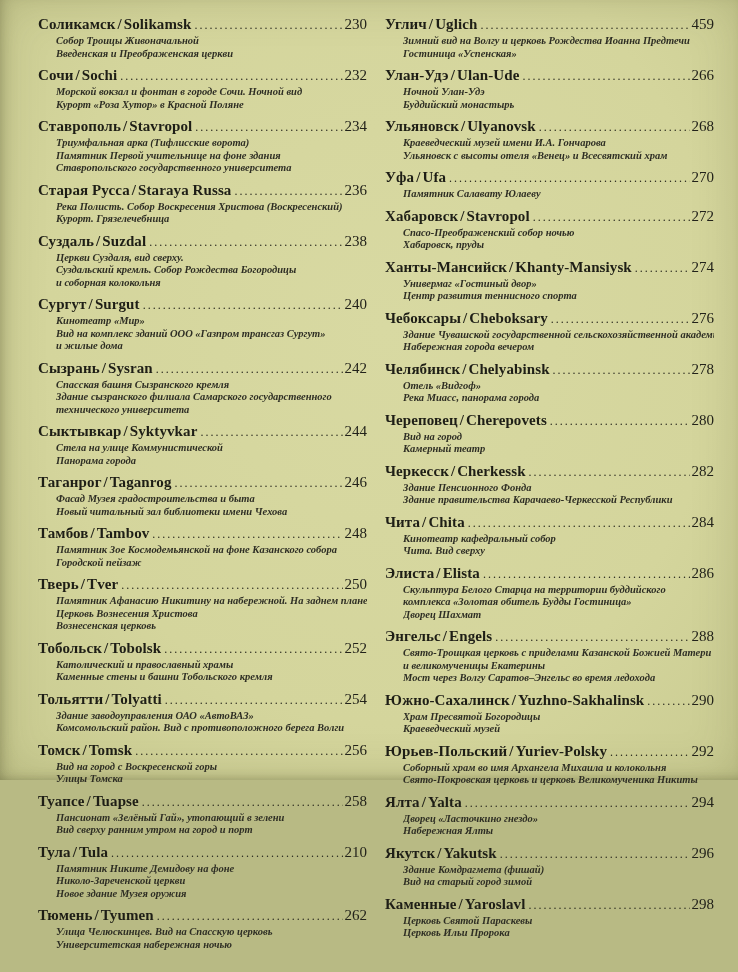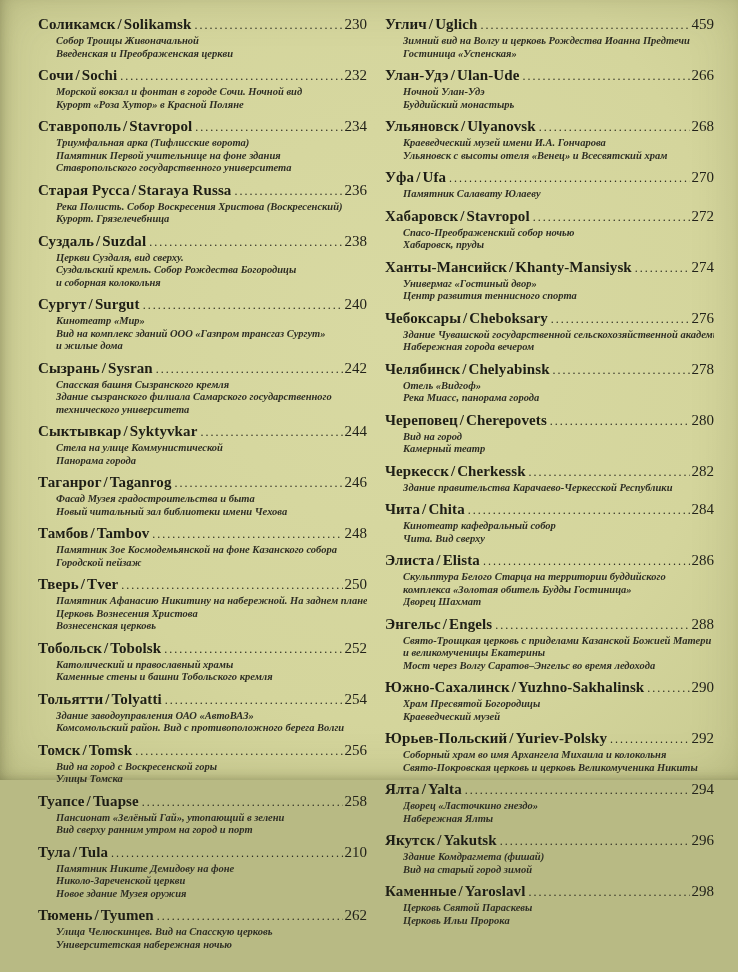--- a/index.html
+++ b/index.html
@@ -348,20 +348,21 @@
             <div class="detail-line">Камерный театр</div>
           </div>
         </div>
         <div class="entry">
           <div class="title-row">
             <span class="city"><span class="ru">Черкесск</span><span class="sep">/</span><span class="en">Cherkessk</span></span>
             <span class="leader"></span>
             <span class="pagenum">282</span>
           </div>
           <div class="details">
+            <div class="detail-line">Здание Пенсионного Фонда</div>
             <div class="detail-line">Здание правительства Карачаево-Черкесской Республики</div>
           </div>
         </div>
         <div class="entry">
           <div class="title-row">
             <span class="city"><span class="ru">Чита</span><span class="sep">/</span><span class="en">Chita</span></span>
             <span class="leader"></span>
             <span class="pagenum">284</span>
           </div>
           <div class="details">

